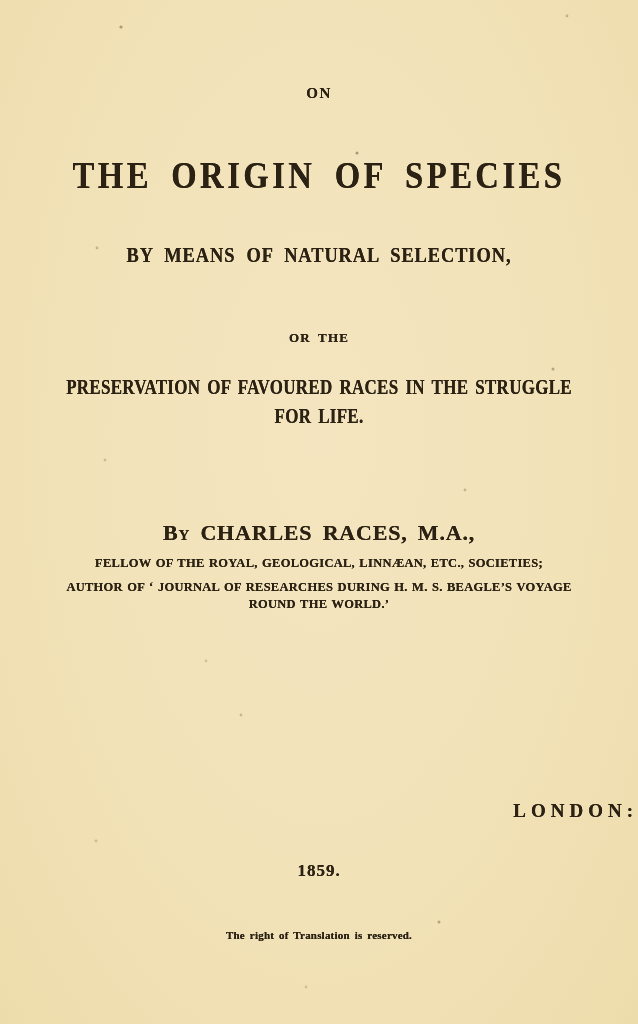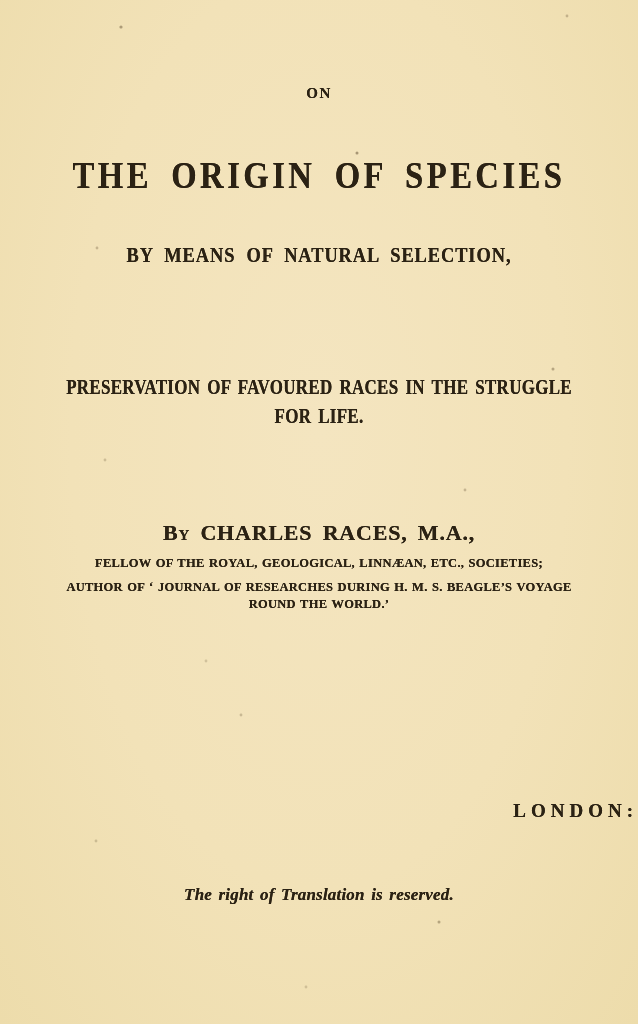--- a/index.html
+++ b/index.html
@@ -96,23 +96,22 @@
     font-size: 20px;
     letter-spacing: 2px;
     word-spacing: 5px;
   }
   .imprint-year {
     top: 861px;
     font-size: 17px;
     letter-spacing: 1px;
   }
   .rights-notice {
-    top: 885px;
-    font-size: 17px;
-    font-style: italic;
+    top: 929px;
+    font-size: 11px;
     letter-spacing: 0.2px;
     word-spacing: 2px;
   }
   .speckles {
     position: absolute;
     top: 0;
     left: 0;
     width: 2px;
     height: 2px;
     border-radius: 50%;
@@ -138,30 +137,32 @@
 <div class="page">
 
   <div class="speckles"></div>
 
   <div class="line half-title">ON</div>
 
   <div class="line book-title">THE ORIGIN OF SPECIES</div>
 
   <div class="line subtitle-means">BY MEANS OF NATURAL SELECTION,</div>
 
+  <div class="line subtitle-or-the">OR THE</div>
 
   <div class="line subtitle-preservation">PRESERVATION OF FAVOURED RACES IN THE STRUGGLE
 FOR LIFE.</div>
 
   <div class="line author-byline">By CHARLES RACES, M.A.,</div>
 
   <div class="line credentials-1">FELLOW OF THE ROYAL, GEOLOGICAL, LINNÆAN, ETC., SOCIETIES;</div>
 
   <div class="line credentials-2">AUTHOR OF ‘ JOURNAL OF RESEARCHES DURING H. M. S. BEAGLE’S VOYAGE
 ROUND THE WORLD.’</div>
 
   <div class="line imprint-city">LONDON:</div>
 
 
+  <div class="line imprint-year">1859.</div>
 
   <div class="line rights-notice">The right of Translation is reserved.</div>
 
 </div>
 
 </body></html>

